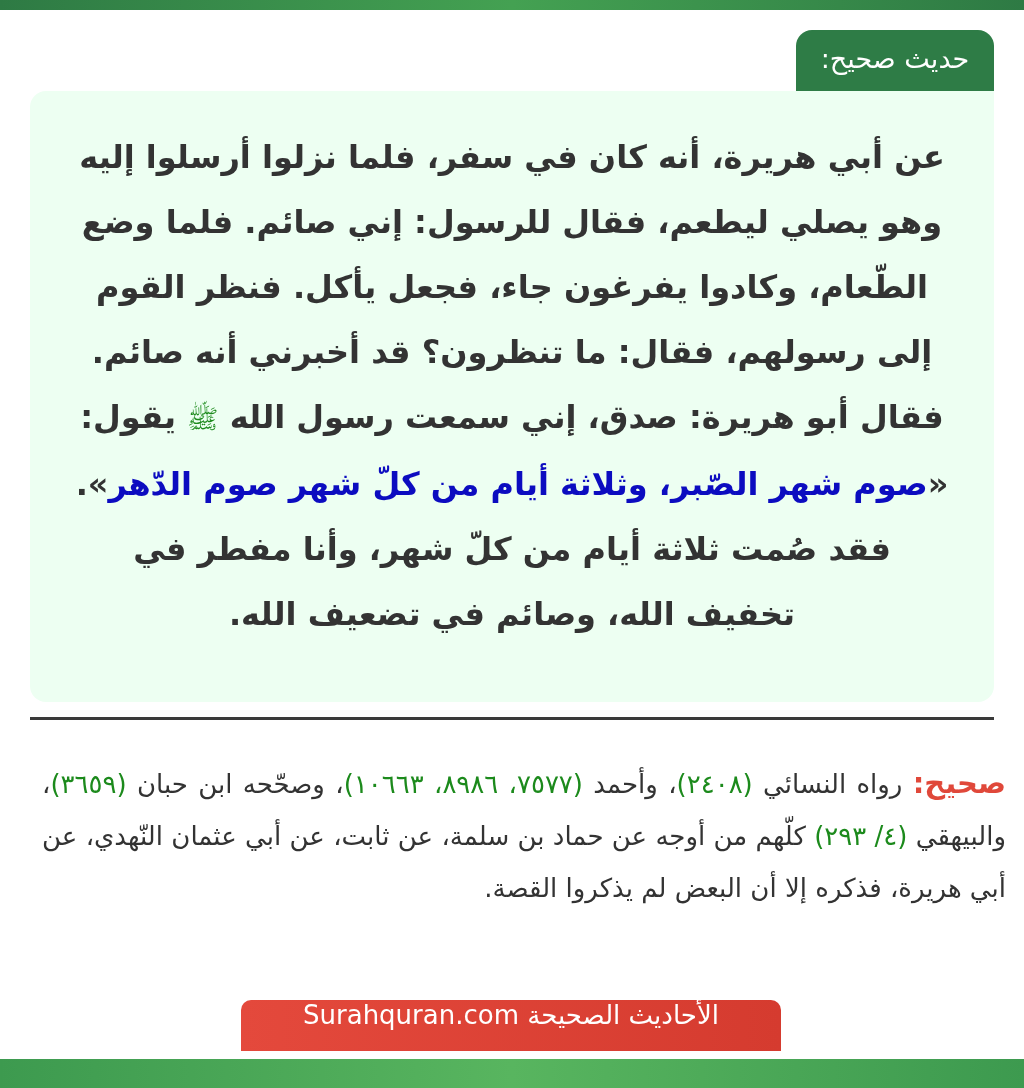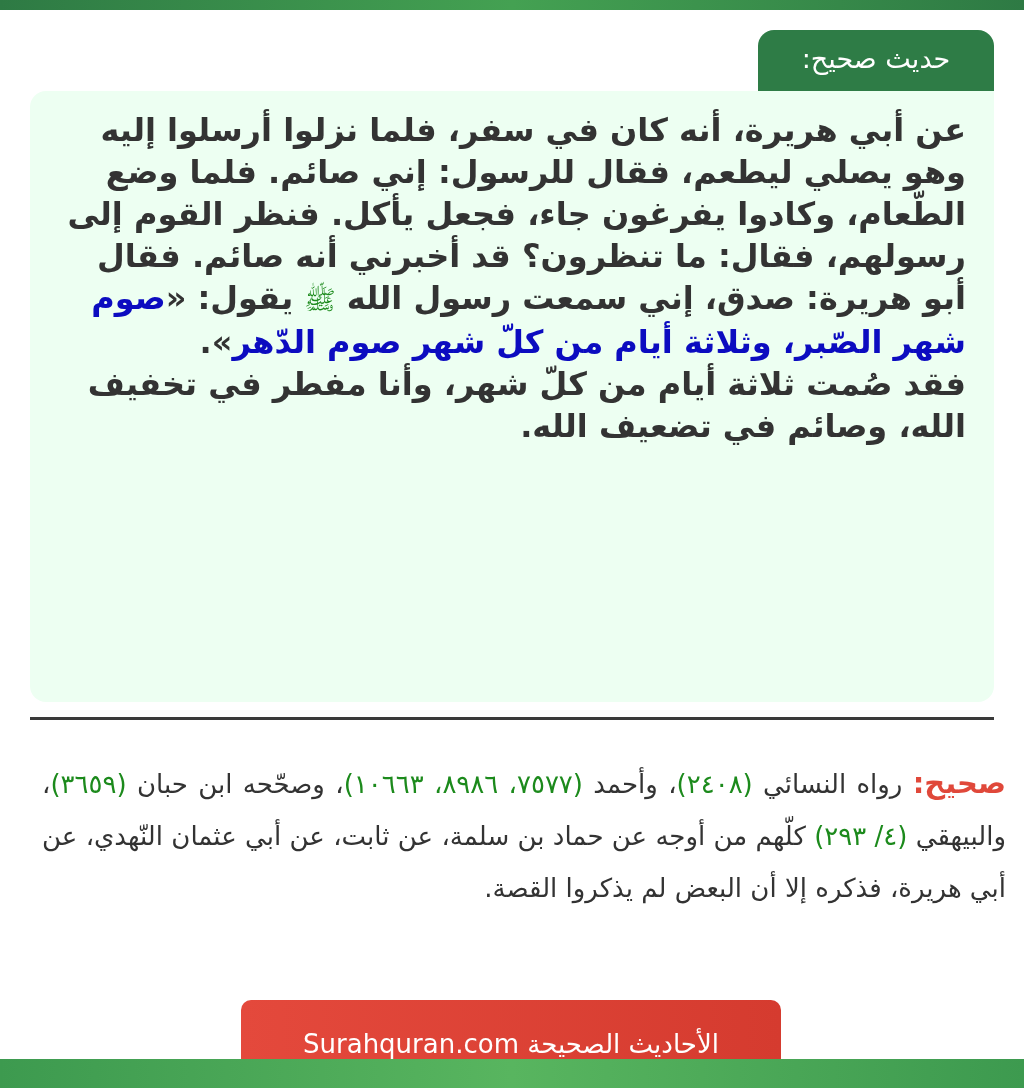--- a/index.html
+++ b/index.html
@@ -14,46 +14,47 @@
     .top-bar {
       position: absolute; left: 0; top: 0; width: 1024px; height: 10px;
       background: linear-gradient(90deg, #2e7a44 0%, #44a152 50%, #2e7a44 100%);
     }
     .bottom-bar {
       position: absolute; left: 0; top: 1059px; width: 1024px; height: 29px;
       background: linear-gradient(90deg, #3d9a4f 0%, #58b55f 50%, #3d9a4f 100%);
     }
     .badge {
       position: absolute; right: 30px; top: 30px;
-      height: 61px; width: 236px;
+      height: 61px; width: 198px;
       background: #2e7c46;
       color: #ffffff;
       border-radius: 16px 16px 0 0;
       font-size: 27px;
       direction: rtl;
       display: flex; align-items: center; justify-content: center;
       box-sizing: border-box;
       padding-bottom: 4px;
     }
     .hadith-box {
       position: absolute; left: 30px; top: 91px;
       width: 964px; height: 611px;
       background: #edfff2;
       border-radius: 0 0 16px 16px;
       border-top-left-radius: 16px;
       box-sizing: border-box;
       padding: 18px 28px 0 28px;
     }
     .hadith-text {
       direction: rtl;
+      text-align: center;
       font-weight: bold;
       font-size: 32px;
-      line-height: 42px;
+      line-height: 65px;
       color: #333333;
-      margin: 0;
+      margin: 16px;
     }
     .quote { color: #0c0cc0; }
     .pbuh { color: #1c8a1c; font-size: 26px; font-weight: normal; }
     .divider {
       position: absolute; left: 30px; top: 717px;
       width: 964px; height: 3px;
       background: #3a3a3a;
     }
     .takhrij {
       position: absolute; left: 30px; top: 745px;
@@ -62,26 +63,26 @@
       text-align: justify;
       font-size: 26px;
       line-height: 52px;
       color: #333333;
       margin: 12px;
     }
     .grade-label { color: #e0483a; font-weight: bold; font-size: 29px; }
     .ref { color: #1c8a1c; }
     .footer-badge {
       position: absolute; left: 241px; top: 1000px;
-      width: 540px; height: 59px;
+      width: 540px; height: 51px;
       background: linear-gradient(90deg, #e4493c 0%, #d53b2f 100%);
       border-radius: 10px 10px 0 0;
       color: #ffffff;
       font-size: 26px;
-      display: flex; align-items: flex-end; justify-content: center;
+      display: flex; align-items: flex-start; justify-content: center;
       direction: rtl;
     }
   </style>
 </head>
 <body>
 
 <div class="top-bar"></div>
 
 <div class="badge">
   <span>حديث صحيح:</span>

